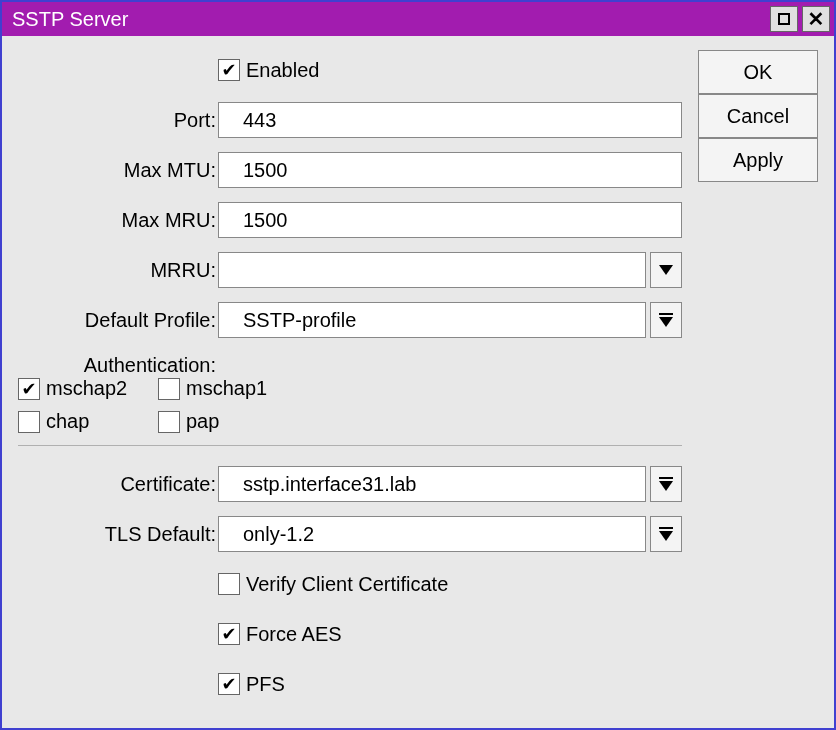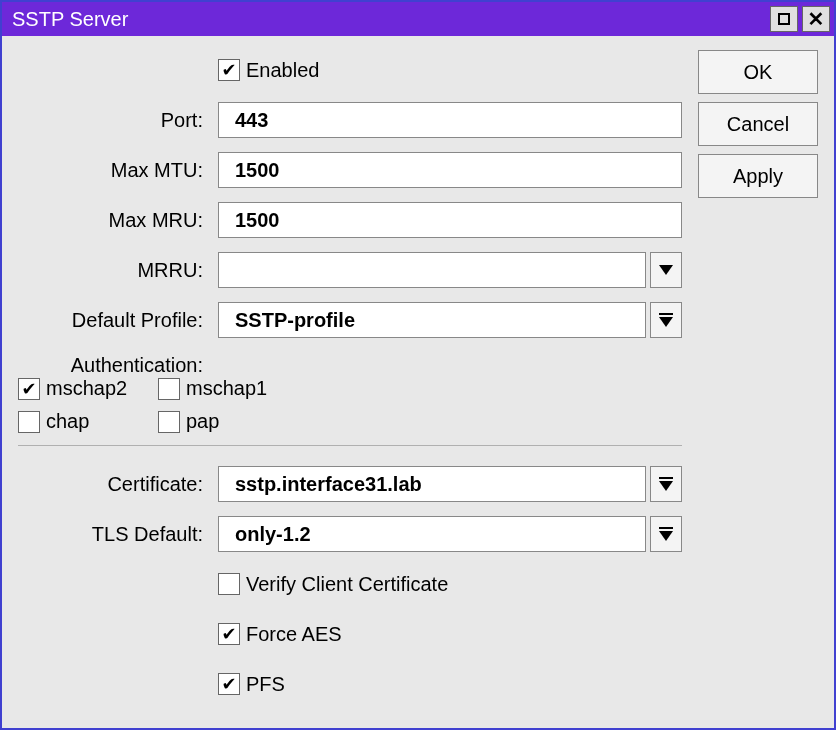--- a/index.html
+++ b/index.html
@@ -11,21 +11,21 @@
   }
   .window {
     width: 836px;
     height: 730px;
     border: 2px solid #4040d0;
     background: #e8e8e8;
     display: flex;
     flex-direction: column;
   }
   .titlebar {
-    background: #6d28d9;
+    background: #a21caf;
     color: #fff;
     display: flex;
     align-items: center;
     height: 36px;
     padding: 0 4px 0 10px;
   }
   .titlebar-text {
     flex: 1;
     font-size: 20px;
   }
@@ -48,58 +48,57 @@
     display: flex;
     gap: 16px;
   }
   .form-area {
     flex: 1;
   }
   .button-col {
     width: 120px;
     display: flex;
     flex-direction: column;
-    gap: 8px;
+    gap: 0;
   }
   .btn {
     height: 44px;
     background: #f4f4f4;
     border: 1px solid #888;
     font-size: 20px;
     cursor: pointer;
     display: flex;
     align-items: center;
     justify-content: center;
   }
   .row {
     display: flex;
     align-items: center;
     margin-bottom: 10px;
     min-height: 40px;
   }
   .label {
     width: 200px;
     text-align: right;
-    padding-right: 15px;
+    padding-right: 2px;
     font-size: 20px;
   }
   .field {
     flex: 1;
     display: flex;
     align-items: center;
     gap: 4px;
   }
   .text-input {
     flex: 1;
     height: 36px;
     border: 1px solid #888;
     background: #fff;
-    padding: 0 16px;
-    font-size: 20px;
-    font-weight: bold;
+    padding: 0 24px;
+    font-size: 20px;
   }
   .spin-btn {
     width: 32px;
     height: 36px;
     border: 1px solid #888;
     background: #f4f4f4;
     display: flex;
     align-items: center;
     justify-content: center;
     cursor: pointer;

